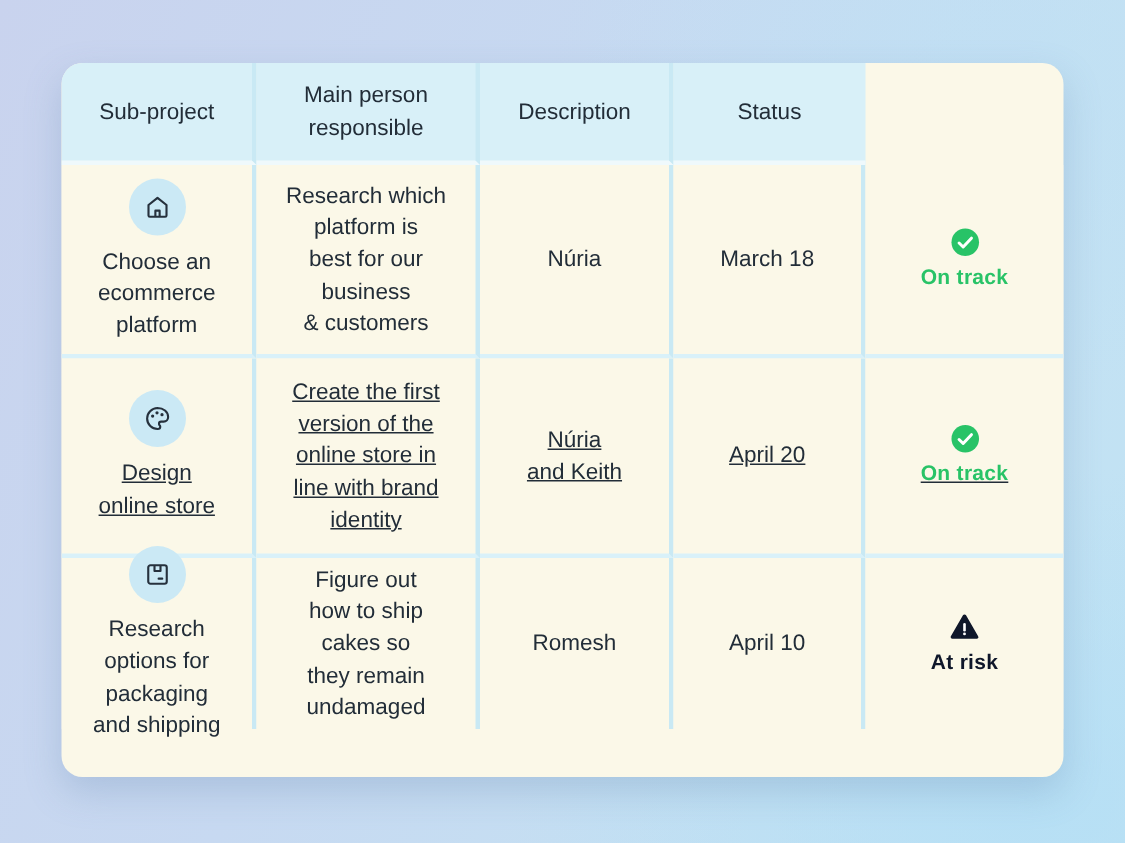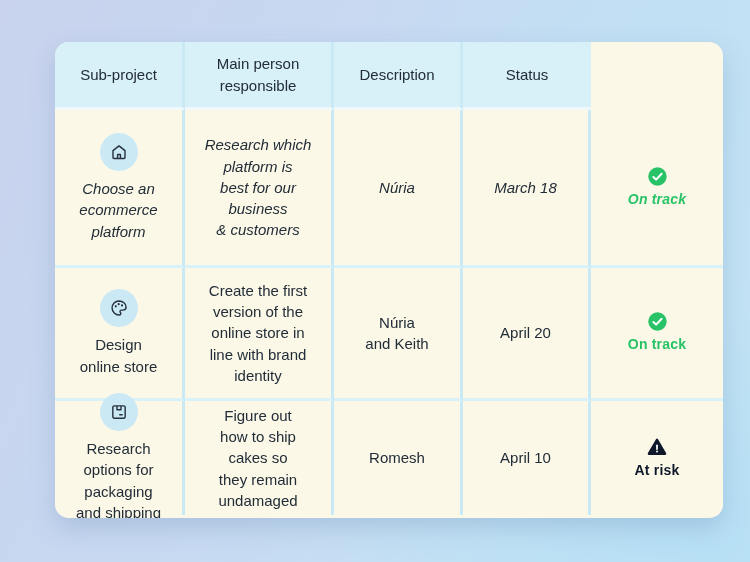--- a/index.html
+++ b/index.html
@@ -9,21 +9,21 @@
     overflow: hidden;
     font-family: "Liberation Sans", sans-serif;
     color: #222d38;
     background:
       radial-gradient(ellipse 420px 300px at 88% 10%, rgba(190,224,244,.55), rgba(190,224,244,0) 70%),
       radial-gradient(ellipse 500px 320px at 92% 95%, rgba(178,222,245,.7), rgba(178,222,245,0) 70%),
       linear-gradient(115deg, #c9d3ee 0%, #c7d9f1 40%, #c4e1f3 75%, #c0e3f4 100%);
   }
   .card {
     position: absolute;
-    left: 55px; top: 42px;
+    left: 41px; top: 42px;
     width: 668px; height: 476px;
     border-radius: 14px;
     overflow: hidden;
     box-shadow: 0 10px 24px rgba(105, 138, 178, 0.30);
     background: #fbf8e8;
   }
   .row {
     display: grid;
     grid-template-columns: 130px 149px 129px 128px 1fr;
   }
@@ -41,22 +41,22 @@
     border-right: 3px solid #c9e9f4;
     border-bottom: 3px solid #d9f1f9;
   }
   .cell:last-child { border-right: none; }
   .header-row .cell {
     background: #d8f0f8;
     border-bottom: 3px solid #eff9fc;
     font-weight: 400;
     height: 68px;
   }
-  .body-rows .row:nth-of-type(1) .cell { height: 158px; font-style: italic; }
-  .body-rows .row:nth-of-type(2) .cell { height: 133px; }
+  .body-rows .row:nth-of-type(1) .cell { height: 129px; }
+  .body-rows .row:nth-of-type(2) .cell { height: 133px; text-decoration: underline; }
   .body-rows .row:nth-of-type(3) .cell { height: 114px; border-bottom: none; }
   .cell-text { white-space: pre-line; }
   .icon-circle {
     width: 38px; height: 38px;
     border-radius: 50%;
     background: #cbe9f5;
     display: flex;
     align-items: center;
     justify-content: center;
     margin-bottom: 7px;

